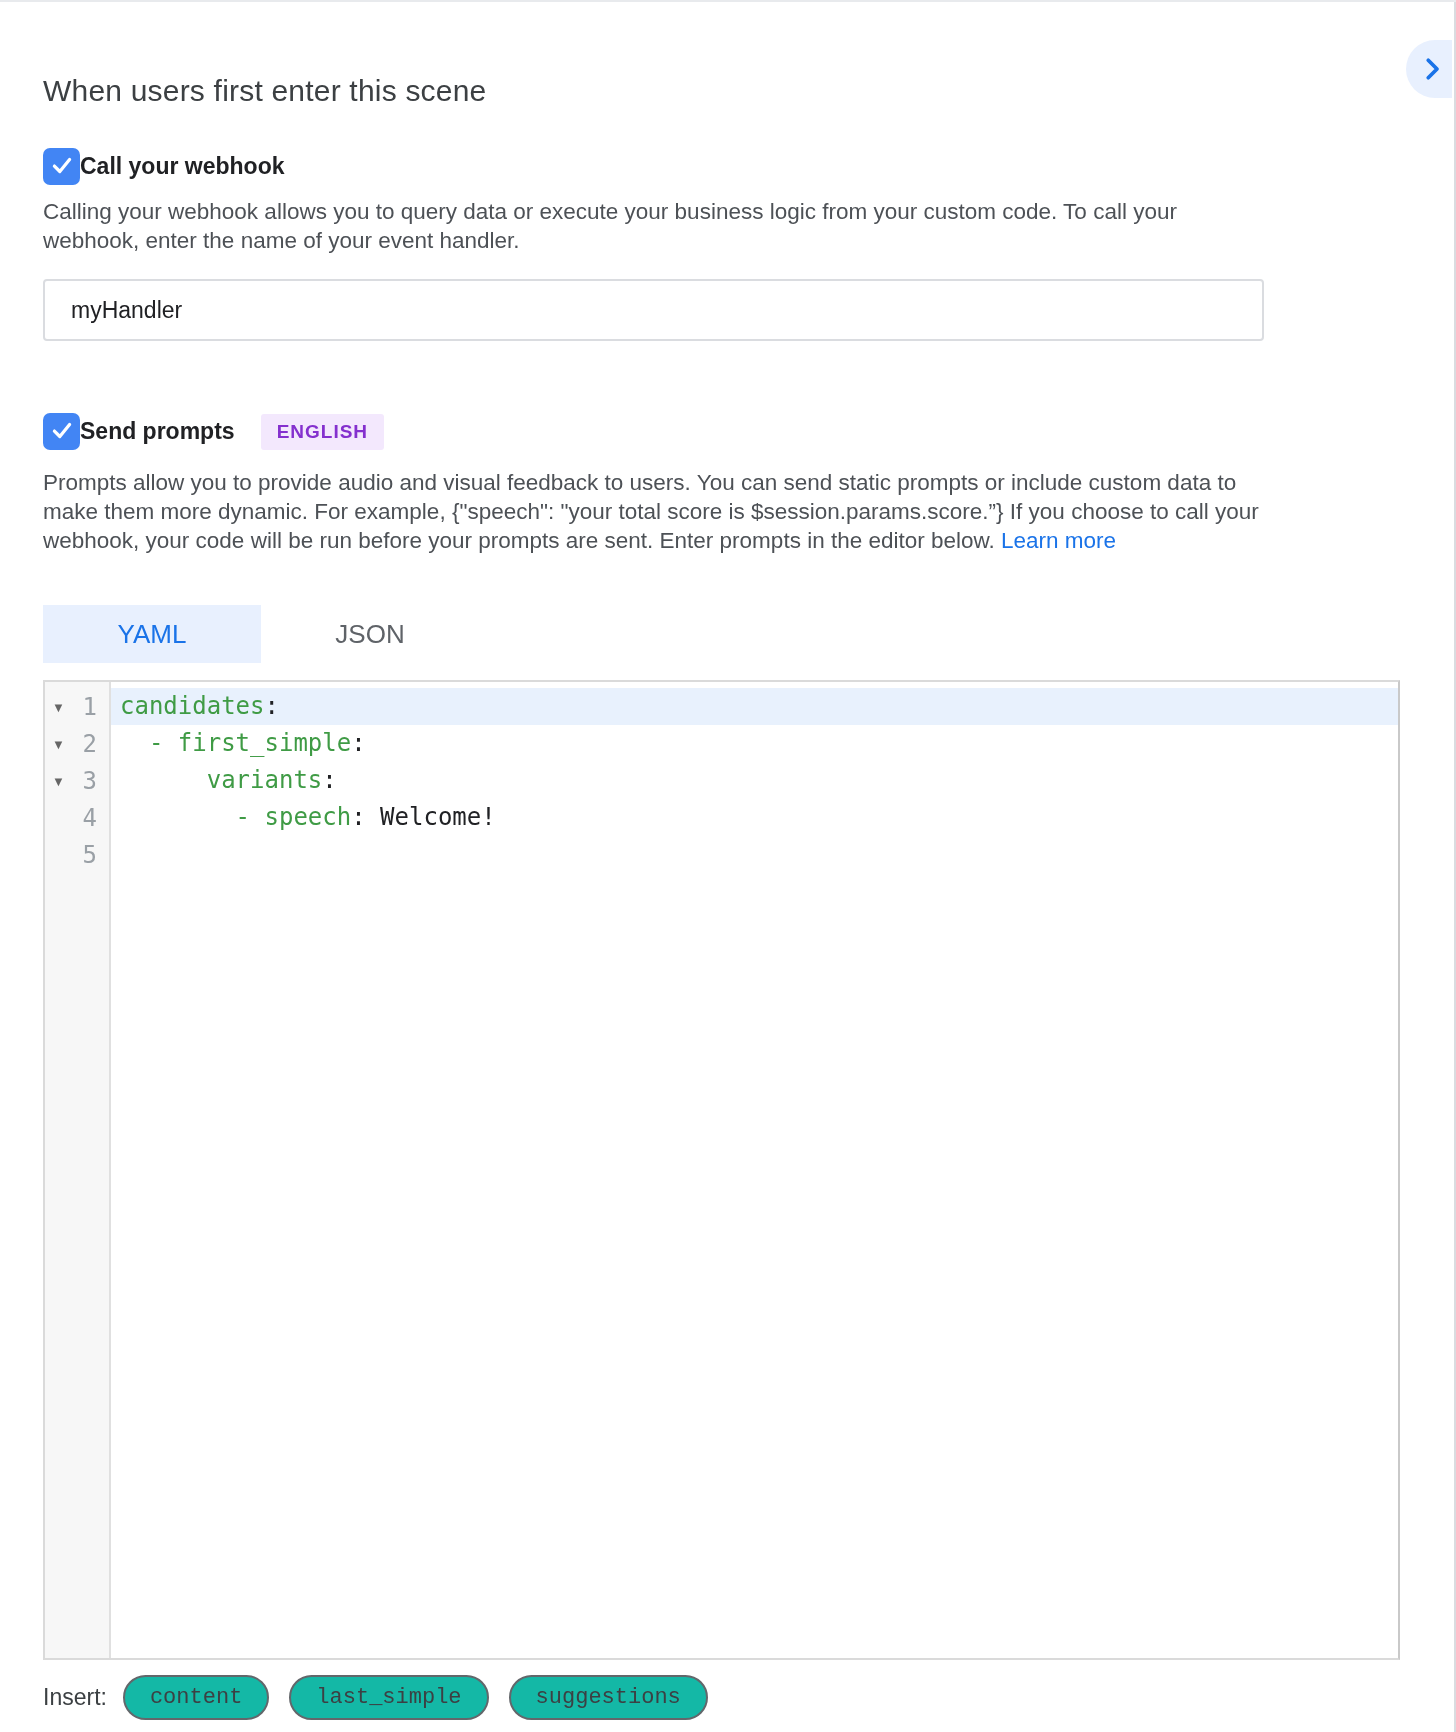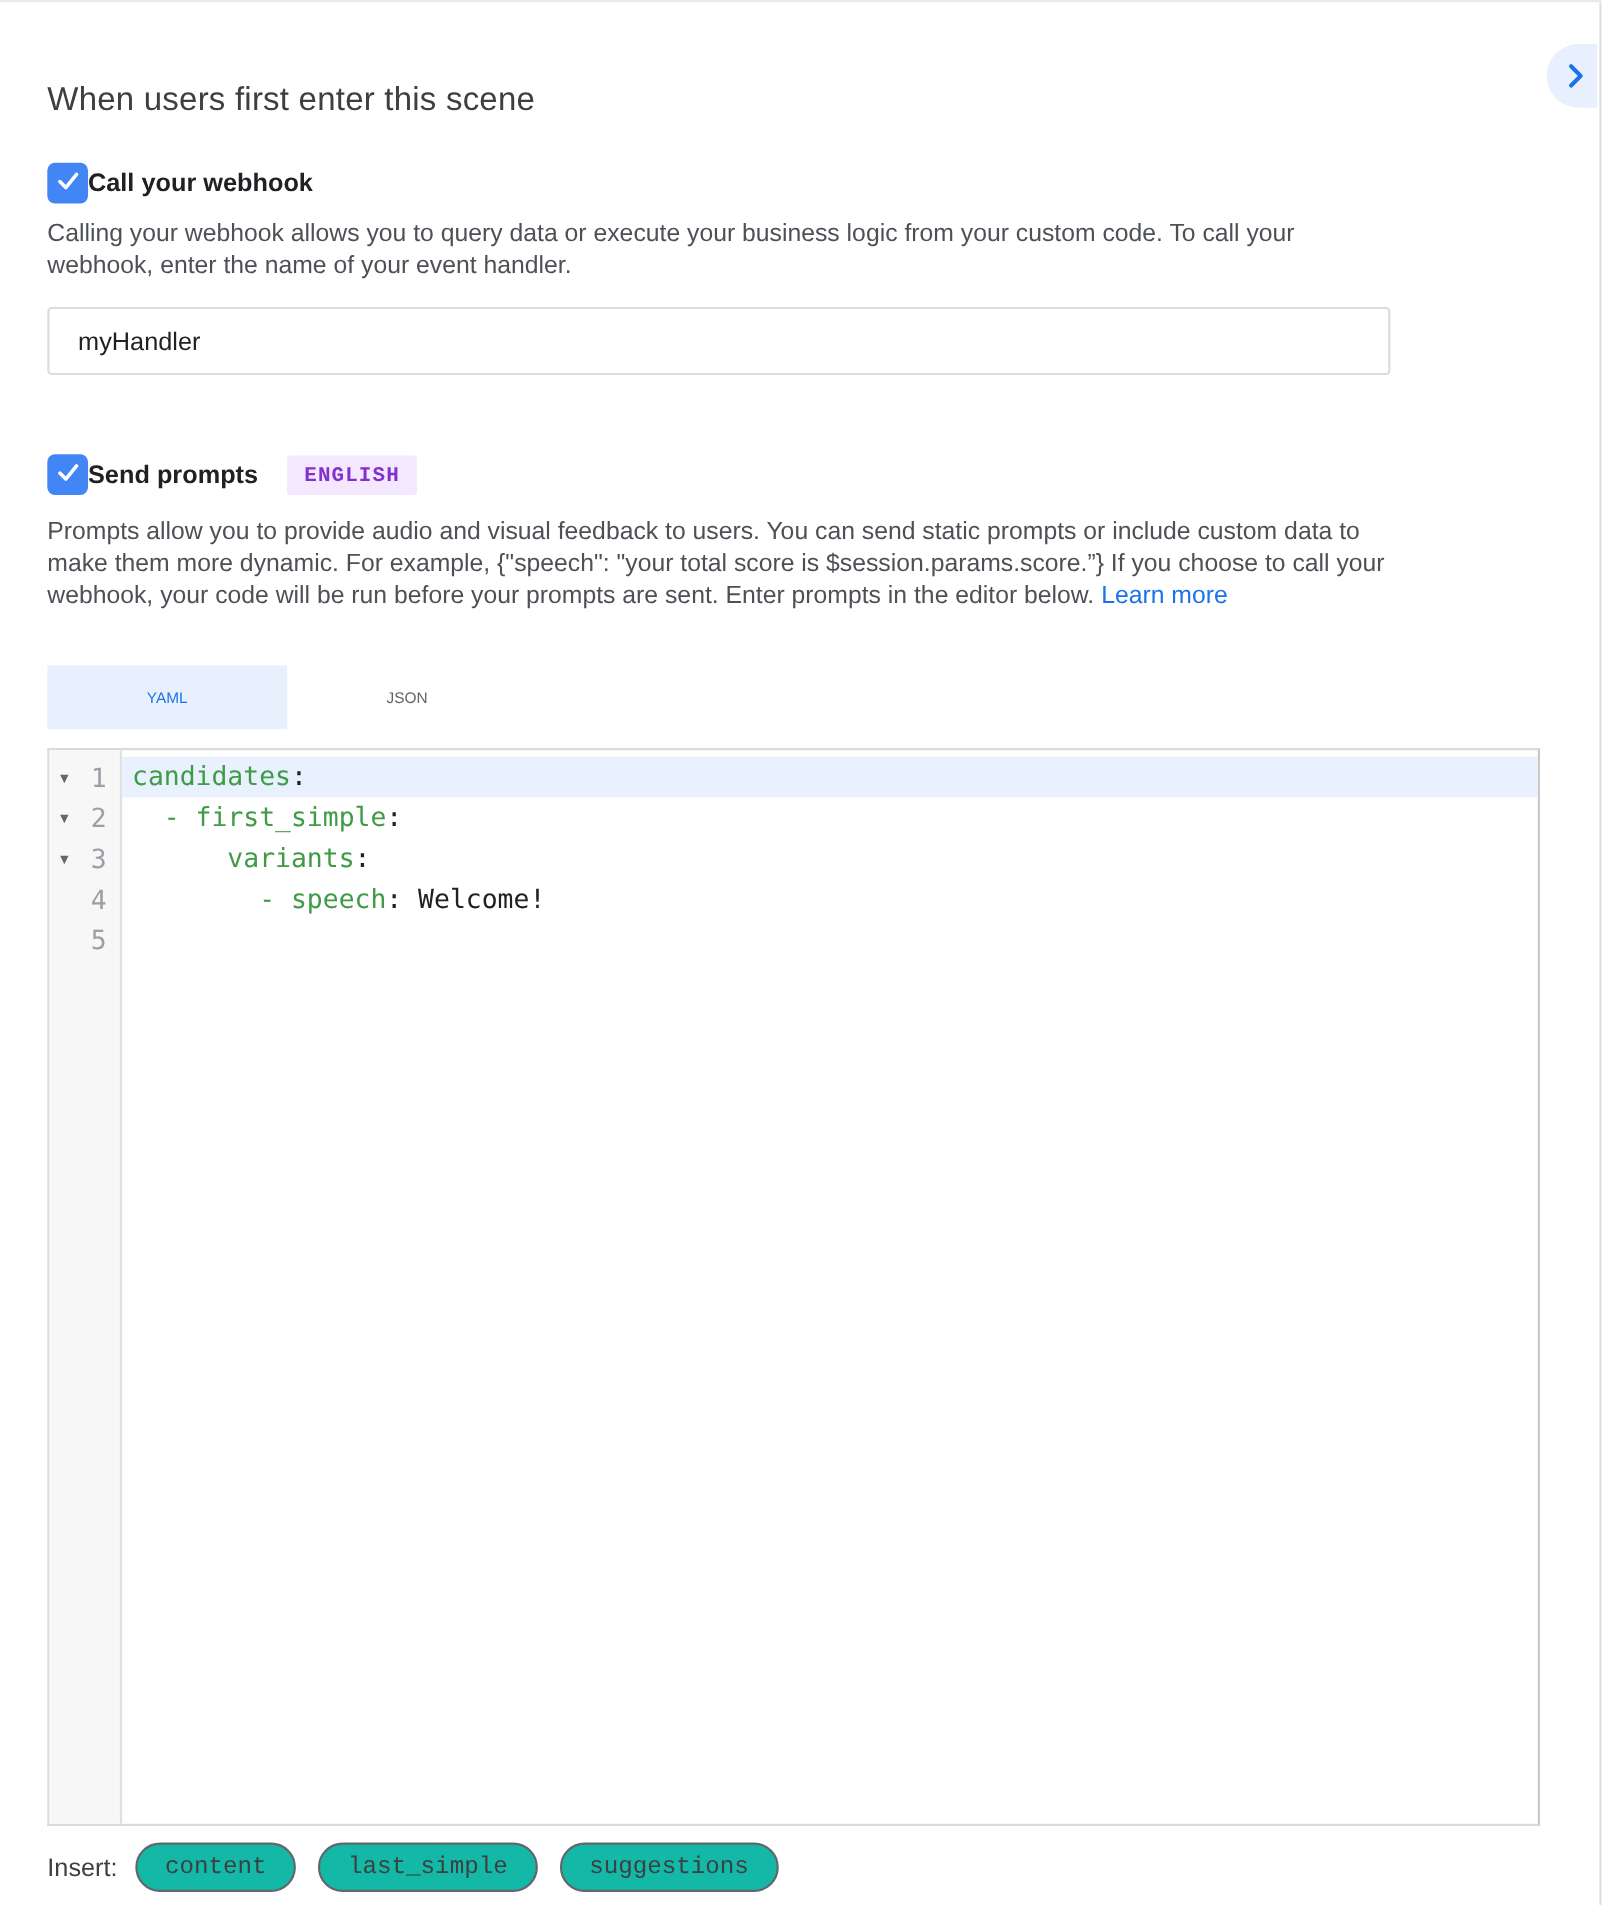--- a/index.html
+++ b/index.html
@@ -28,39 +28,39 @@
   .check-row{display:flex;align-items:center;margin-top:40px;}
   .check-row.second{margin-top:72px;}
   .checkbox{
     width:37px;height:37px;border-radius:7px;background:#4285f4;
     display:flex;align-items:center;justify-content:center;flex:0 0 auto;cursor:pointer;
   }
   .check-label{font-size:23px;font-weight:700;color:#202124;}
   .lang-badge{
     margin-left:26px;background:#f3e8fd;color:#8430ce;
     font-size:19px;font-weight:700;letter-spacing:1px;
-    padding:7px 16px;border-radius:3px;font-family:Liberation Mono, monospace;
+    padding:7px 16px;border-radius:3px;
   }
   
   .desc{
     margin:12px 0 0 0;font-size:22.5px;line-height:29px;color:#4d5156;max-width:1222px;
   }
   .desc.second{margin-top:18px;}
   .learn-more{color:#1a73e8;text-decoration:none;cursor:pointer;}
   
   .handler-input{
     margin-top:24px;width:1221px;height:62px;box-sizing:border-box;
     border:2px solid #dadce0;border-radius:4px;padding:0 26px;
     font-family:"Liberation Sans", sans-serif;font-size:23px;color:#202124;outline:none;display:block;
   }
   
   .tabs{display:flex;margin-top:50px;}
   .tab{
     width:218px;height:58px;display:flex;align-items:center;justify-content:center;
-    font-size:14px;font-weight:500;color:#5f6368;cursor:pointer;user-select:none;
+    font-size:26px;font-weight:500;color:#5f6368;cursor:pointer;user-select:none;
     background:transparent;border:none;font-family:"Liberation Sans", sans-serif;text-align:center;
   }
   .tab.active{background:#e8f0fe;color:#1a73e8;}
   
   .editor{
     margin-top:17px;width:1357px;height:980px;box-sizing:border-box;
     border:2px solid #dadada;border-right-color:#c9c9c9;
     display:flex;background:#fff;
   }
   .gutter{

